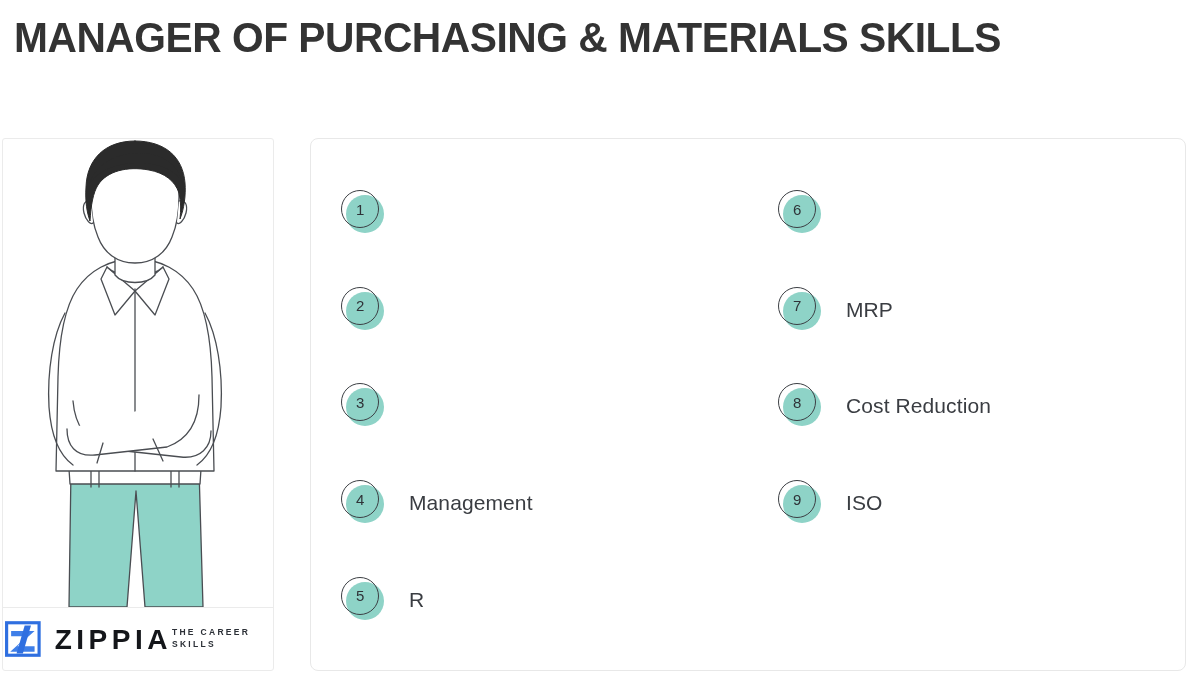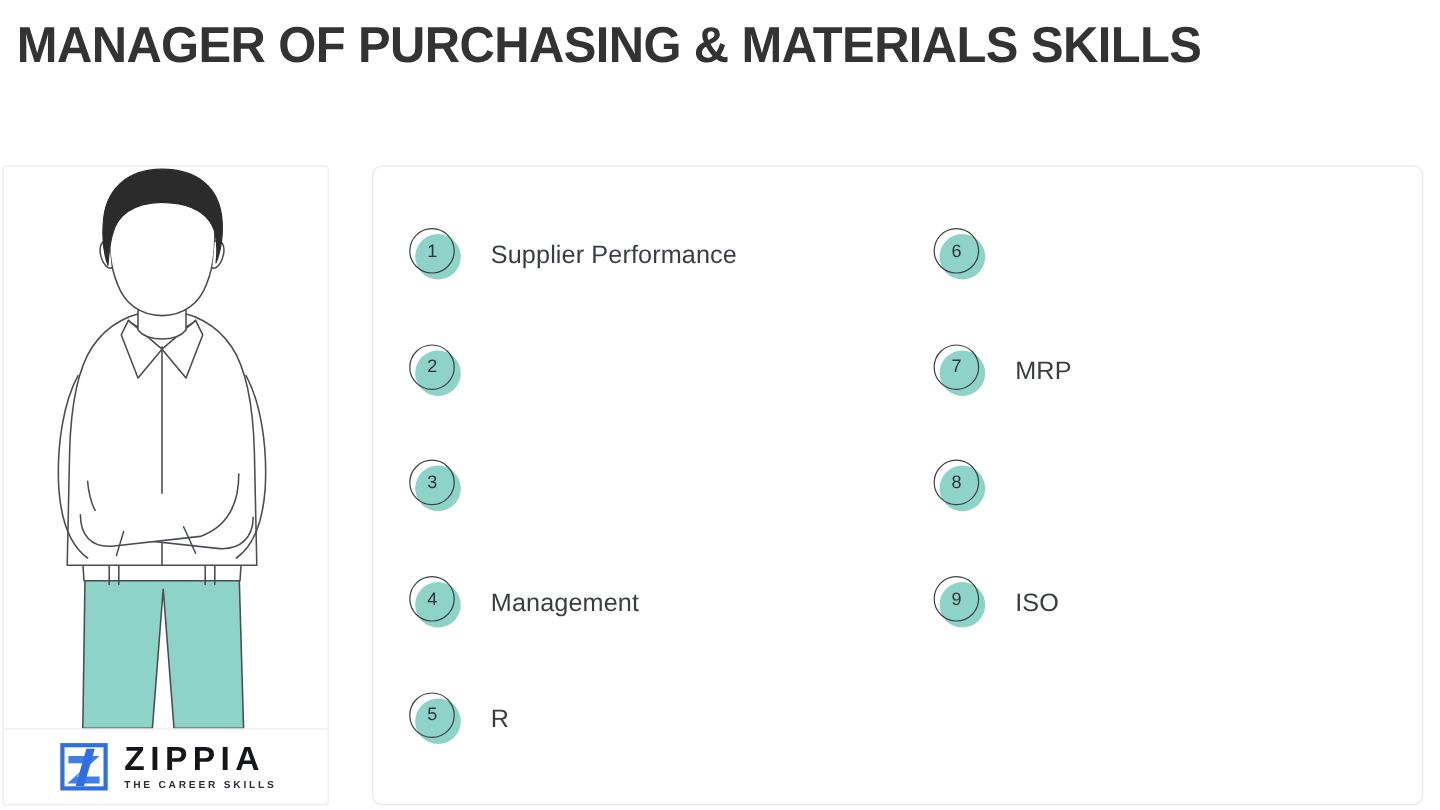--- a/index.html
+++ b/index.html
@@ -70,21 +70,21 @@
     width: 272px;
     height: 62px;
     display: flex;
     align-items: center;
     justify-content: center;
     gap: 12px;
   }
   #logo-mark { display: block; }
   #logo-wordmark-group {
     display: flex;
-    flex-direction: column;
+    flex-direction: row;
     justify-content: center;
   }
   #logo-wordmark {
     font-family: "Liberation Sans", sans-serif;
     font-size: 28px;
     font-weight: bold;
     letter-spacing: 4.5px;
     color: #14161a;
     line-height: 29px;
   }
@@ -272,21 +272,20 @@
 <div id="skills-card">
   <div id="skills-grid">
 
     <div class="skill-item">
       <div class="skill-badge">
         <div class="badge-fill"></div>
         <div class="badge-ring">
           <span class="badge-number">1</span>
         </div>
       </div>
-      <span class="skill-label">Supplier Performance</span>
     </div>
 
     <div class="skill-item">
       <div class="skill-badge">
         <div class="badge-fill"></div>
         <div class="badge-ring">
           <span class="badge-number">2</span>
         </div>
       </div>
     </div>
@@ -339,20 +338,21 @@
       <span class="skill-label">MRP</span>
     </div>
 
     <div class="skill-item">
       <div class="skill-badge">
         <div class="badge-fill"></div>
         <div class="badge-ring">
           <span class="badge-number">8</span>
         </div>
       </div>
+      <span class="skill-label">Cost Reduction</span>
     </div>
 
     <div class="skill-item">
       <div class="skill-badge">
         <div class="badge-fill"></div>
         <div class="badge-ring">
           <span class="badge-number">9</span>
         </div>
       </div>
       <span class="skill-label">ISO</span>

